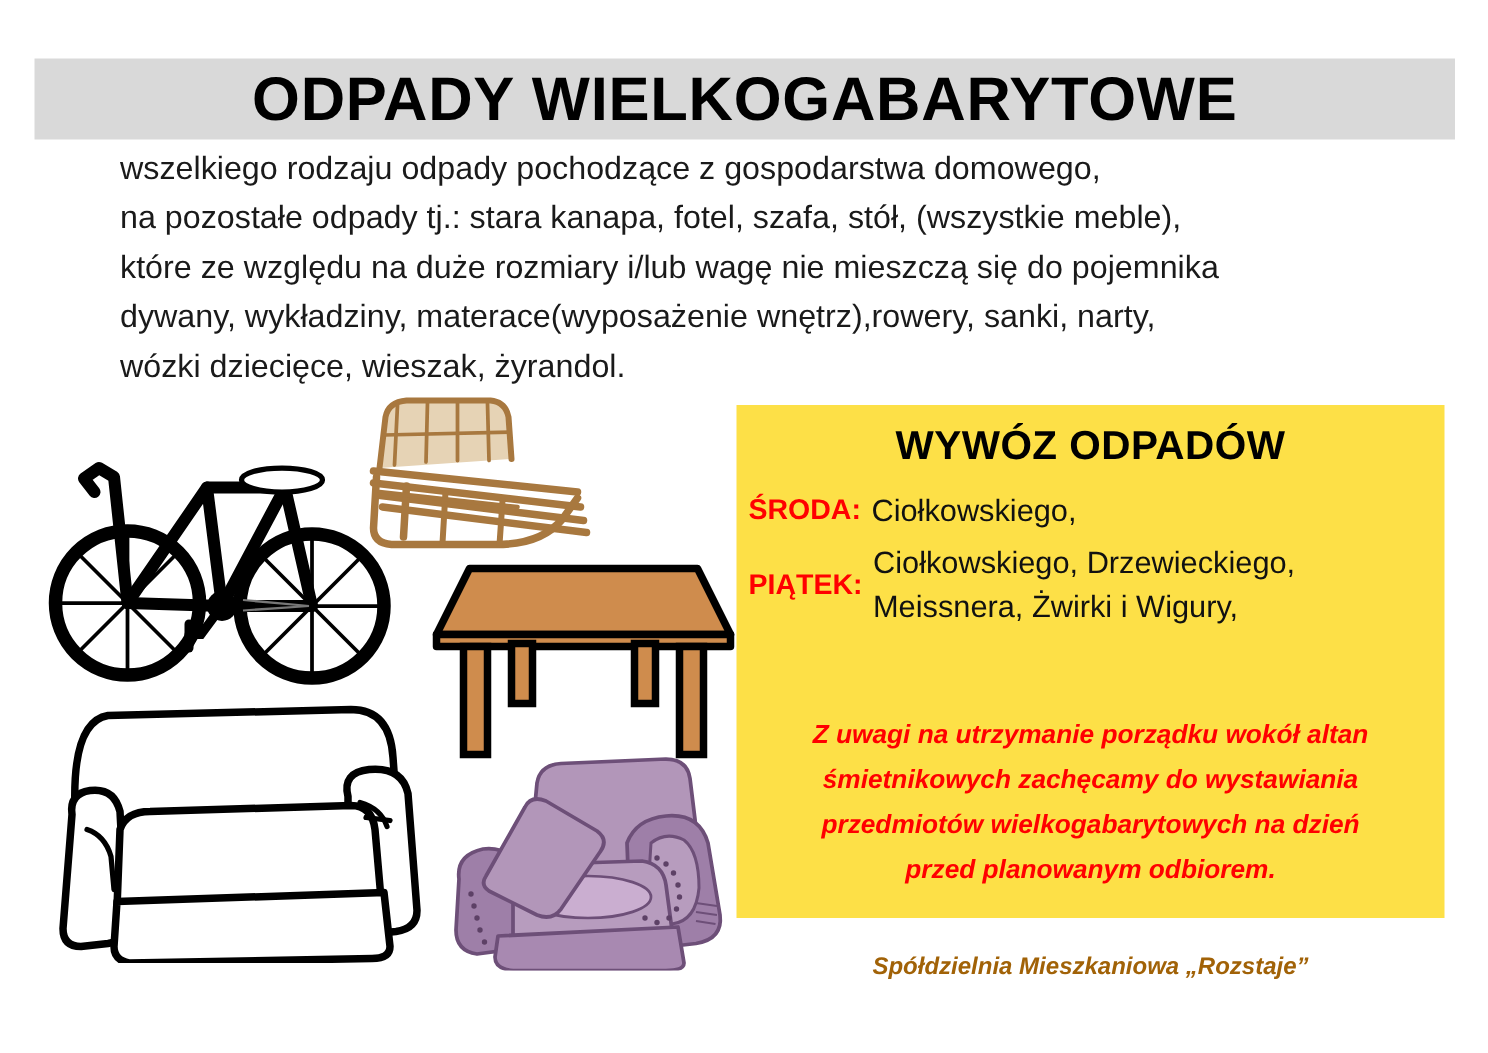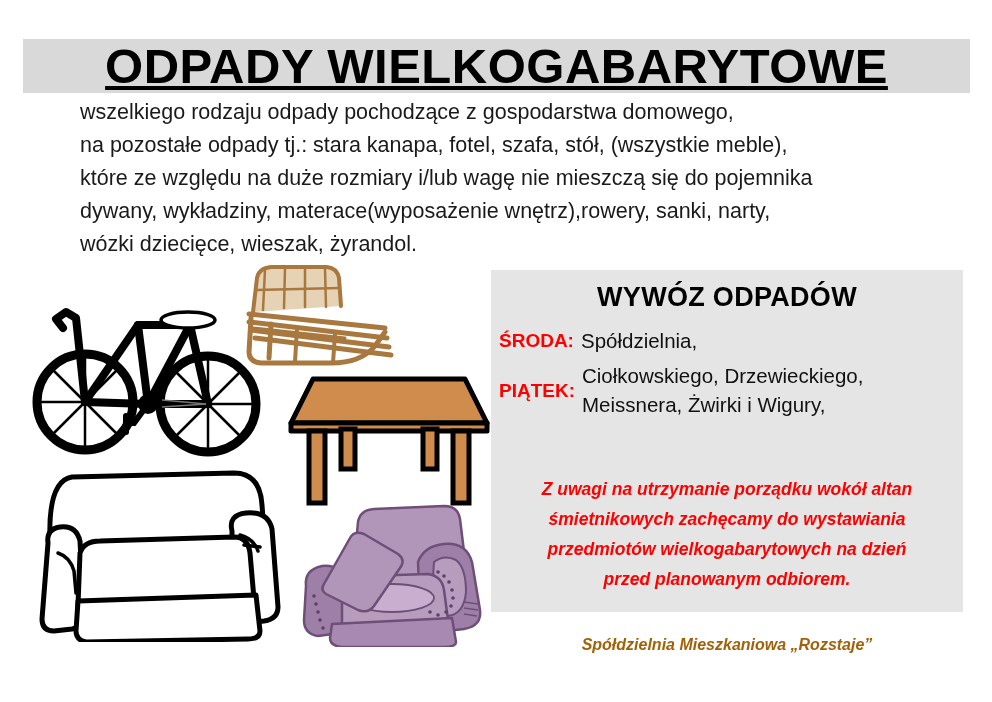--- a/index.html
+++ b/index.html
@@ -32,26 +32,25 @@
   }
   .header-title {
     position: absolute;
     left: 23px;
     top: 39px;
     width: 947px;
     height: 54px;
     display: flex;
     align-items: center;
     justify-content: center;
-    font-size: 49px;
+    font-size: 41px;
     font-weight: bold;
     letter-spacing: 0.5px;
     line-height: 1;
     white-space: nowrap;
-    text-decoration: underline;
   }
 
   
   .intro {
     position: absolute;
     left: 80px;
     top: 96px;
     width: 838px;
     font-size: 21.5px;
     line-height: 33px;
@@ -77,21 +76,21 @@
   .art-chair { left: 272px; top: 240px; width: 215px; height: 145px; }
   .art svg { display: block; width: 100%; height: 100%; }
 
   
   .info-panel {
     position: absolute;
     left: 491px;
     top: 270px;
     width: 472px;
     height: 342px;
-    background: #e5e5e5;
+    background: #fde047;
   }
   .panel-title {
     position: absolute;
     left: 0;
     top: 12px;
     width: 100%;
     text-align: center;
     font-size: 27px;
     font-weight: bold;
     letter-spacing: 0.3px;
@@ -311,21 +310,21 @@
     </div>
   </div>
 
   <div class="info-panel">
     <div class="panel-title">WYWÓZ ODPADÓW</div>
 
     <div class="schedule">
       <div class="sched-row">
         <span class="day-label">ŚRODA:</span>
         <span class="streets">
-          <div>Spółdzielnia,</div>
+          <div>Ciołkowskiego,</div>
         </span>
       </div>
       <div class="sched-row">
         <span class="day-label">PIĄTEK:</span>
         <span class="streets">
           <div>Ciołkowskiego, Drzewieckiego,</div>
           <div>Meissnera, Żwirki i Wigury,</div>
         </span>
       </div>
     </div>

